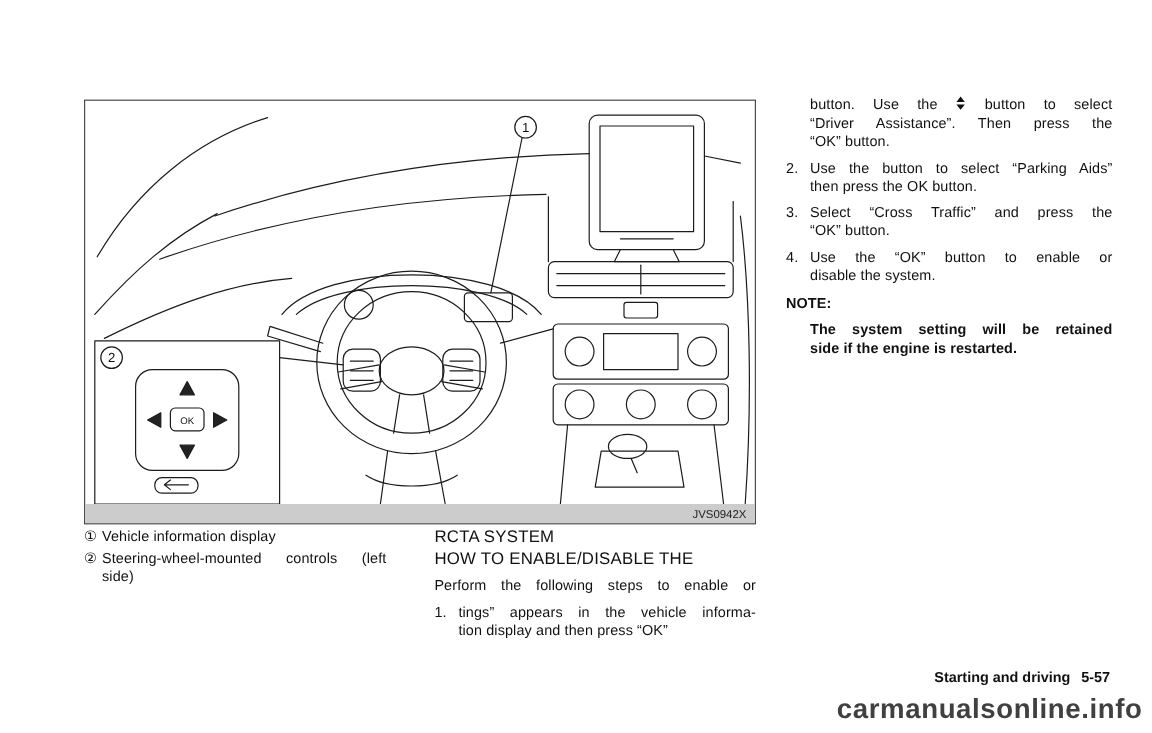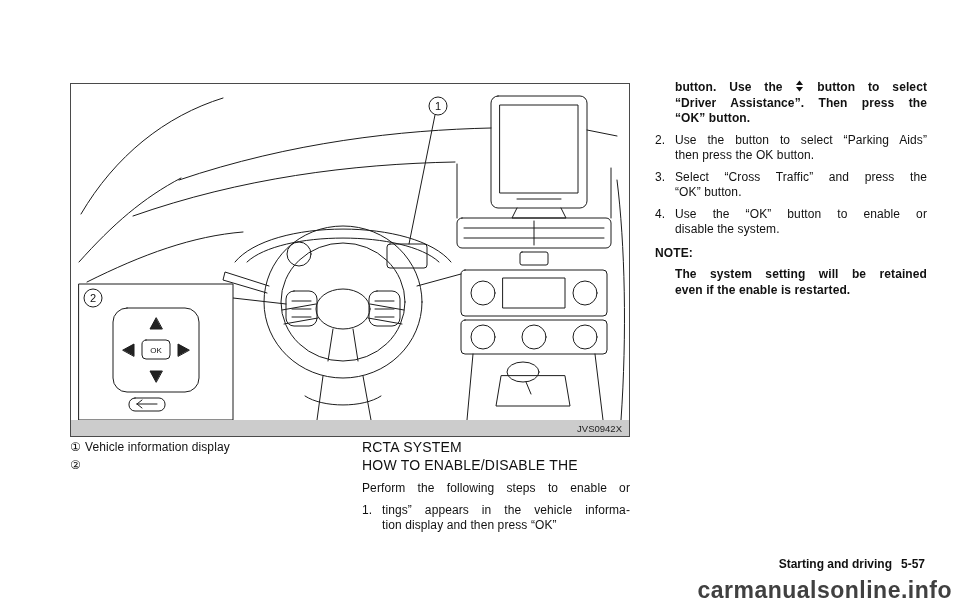--- a/index.html
+++ b/index.html
@@ -22,21 +22,21 @@
   .legend-item { position:relative; padding-left:15px; }
   .legend-item + .legend-item { margin-top:2px; }
   .legend-item .num { position:absolute; left:0; top:0; font-size:12px; }
 
   .col-mid { position:absolute; left:362px; top:438px; width:268px; }
   .heading { font-size:14px; line-height:18px; margin-bottom:7px; letter-spacing:0.2px; }
   .col-right { position:absolute; left:655px; top:80px; width:272px; }
 
   .li { position:relative; padding-left:20px; margin-top:6px; }
   .li .num { position:absolute; left:0; top:0; }
-  .cont { margin-left:20px;font-weight:bold; }
+  .cont { margin-left:20px; }
   .note-label { margin-top:8px; }
   .note-body { margin-top:6px;margin-left:20px; }
 
   .icon-inline { display:inline-block; vertical-align:-1px; }
 
   .footer { position:absolute; top:557px; right:35px; font-size:12px; }
   .footer .sec { font-weight:bold; margin-right:9px; }
   .footer .pg { font-weight:bold; }
 
   .watermark {
@@ -157,20 +157,22 @@
     </svg>
   </div>
 
   <div class="legend body-text">
     <div class="legend-item">
       <span class="num">①</span>
       <div>Vehicle information display</div>
     </div>
     <div class="legend-item">
       <span class="num">②</span>
+      <div class="jline">Steering-wheel-mounted controls (left</div>
+      <div>side)</div>
     </div>
   </div>
 
   <div class="col-mid body-text">
     <div class="heading">
       <div>RCTA SYSTEM</div>
       <div>HOW TO ENABLE/DISABLE THE</div>
     </div>
     <div>
       <div class="jline">Perform the following steps to enable or</div>
@@ -210,21 +212,21 @@
 
     <div class="li">
       <span class="num">4.</span>
       <div class="jline">Use the “OK” button to enable or</div>
       <div>disable the system.</div>
     </div>
 
     <div class="note-label bold">NOTE:</div>
     <div class="note-body bold">
       <div class="jline">The system setting will be retained</div>
-      <div>even if the enable is restarted.</div>
+      <div>side if the engine is restarted.</div>
     </div>
   </div>
 
   <div class="footer">
     <span class="sec">Starting and driving</span><span class="pg">5-57</span>
   </div>
 
   <div class="watermark">carmanualsonline.info</div>
 
 </div>

